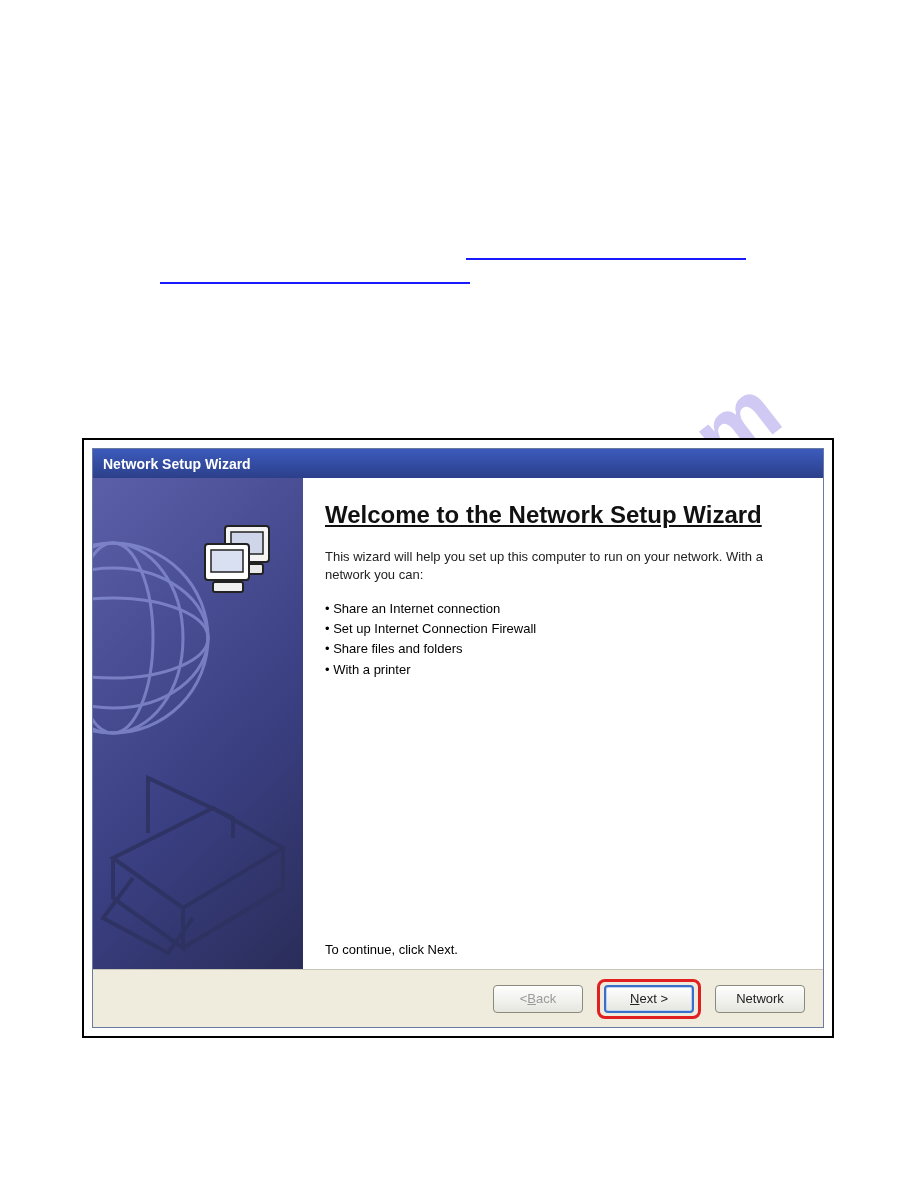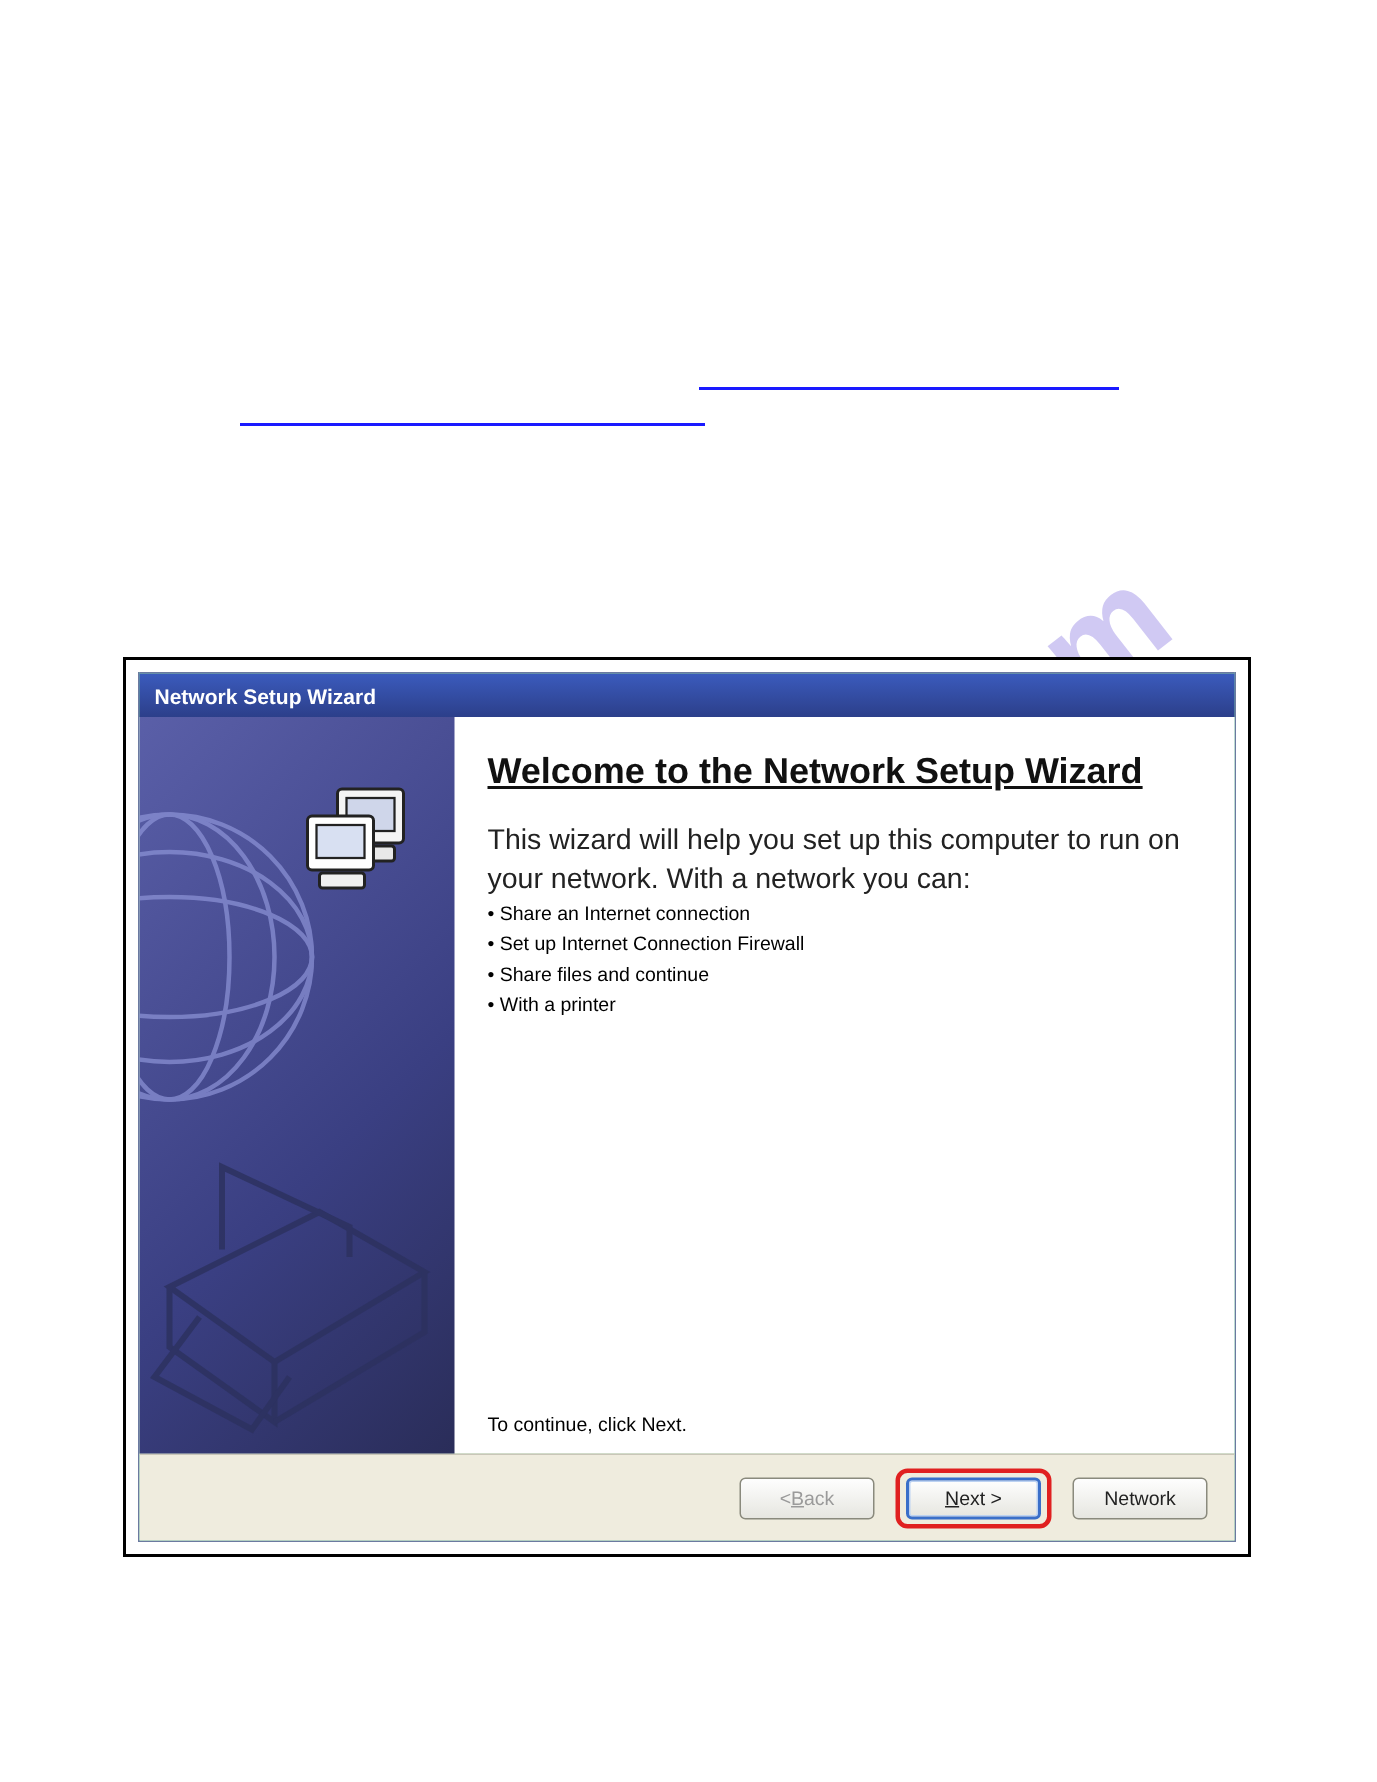--- a/index.html
+++ b/index.html
@@ -49,21 +49,21 @@
     width: 752px;
     height: 600px;
     border: 2px solid #000;
     background: #fff;
   }
 
   
   .wizard {
     position: absolute;
     left: 8px; top: 8px; right: 8px; bottom: 8px;
-    background: #86efac;
+    background: #c2410c;
     border: 1px solid #6b7aa0;
     border-top: none;
   }
   .titlebar {
     height: 30px;
     background: linear-gradient(to bottom, #3b5bbd 0%, #2c3f8a 100%);
     color: #fff;
     font-size: 14px;
     font-weight: 700;
     display: flex;
@@ -92,23 +92,23 @@
   .wiz-heading {
     font-family: "Tahoma", Arial, sans-serif;
     font-size: 24px;
     font-weight: 700;
     line-height: 1.25;
     margin-bottom: 18px;
     color: #111;
     text-decoration: underline;
   }
   .wiz-text {
-    font-size: 19px;
+    font-size: 13px;
     line-height: 1.35;
-    margin-bottom: 0;
+    margin-bottom: 16px;
     color: #222;
   }
   .wiz-list {
     font-size: 13px;
     line-height: 1.55;
     list-style: none;
     padding-left: 0;
     margin-bottom: 28px;
   }
   .wiz-list li::before {
@@ -213,21 +213,21 @@
             </g>
           </svg>
         </div>
 
         <div class="right-pane">
           <div class="wiz-heading">Welcome to the Network Setup Wizard</div>
           <div class="wiz-text">This wizard will help you set up this computer to run on your network. With a network you can:</div>
           <ul class="wiz-list">
             <li>Share an Internet connection</li>
             <li>Set up Internet Connection Firewall</li>
-            <li>Share files and continue</li>
+            <li>Share files and folders</li>
             <li>With a printer</li>
           </ul>
           <div class="continue-note">To continue, click Next.</div>
         </div>
       </div>
 
       <div class="button-row">
         <button class="xp-btn disabled">
           <span>&lt; </span>
             <span class="ul">B</span>

